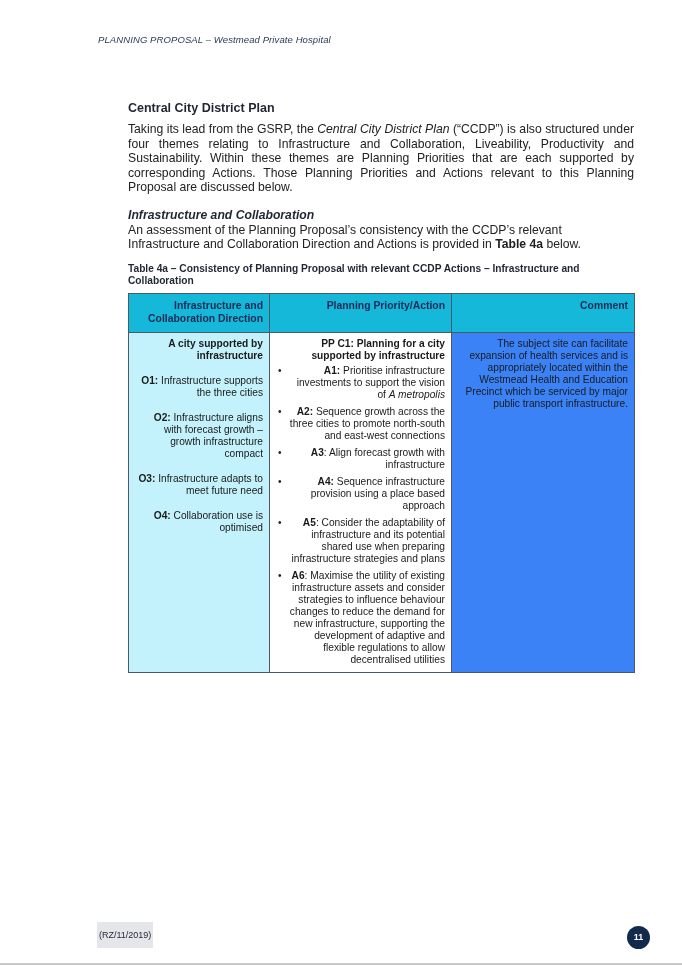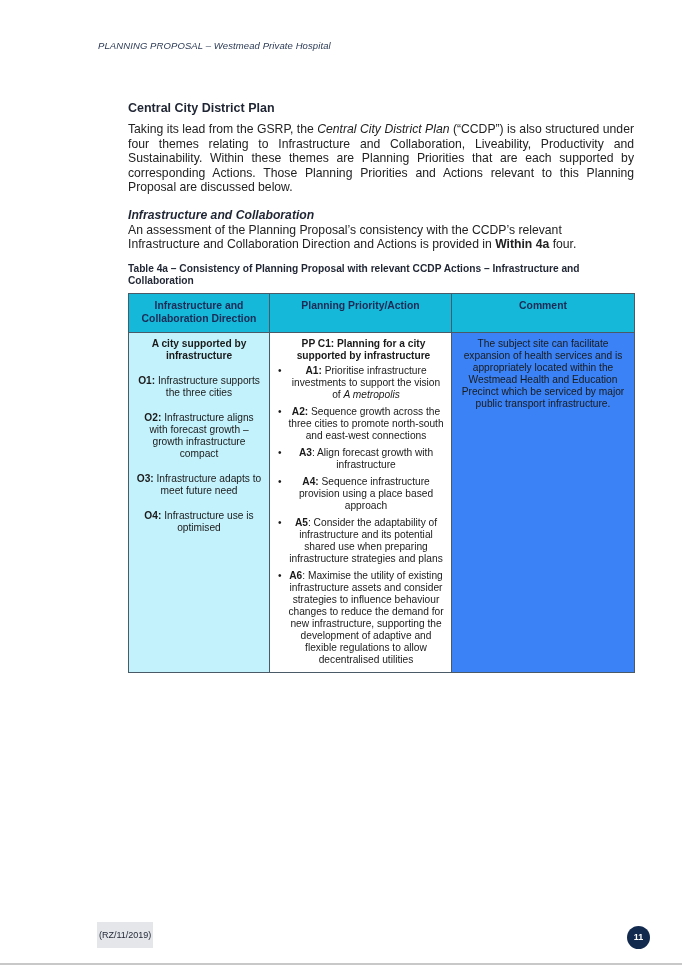--- a/index.html
+++ b/index.html
@@ -1,21 +1,21 @@
 <!DOCTYPE html>
 <html><head>
   <meta charset="utf-8">
   <style>
     html, body { margin: 0; padding: 0; background: #ffffff; }
     body {
       width: 682px; height: 965px; position: relative; overflow: hidden;
       font-family: "Liberation Sans", sans-serif; color: #1a1a1a;
     }
     .running-header {
-      position: absolute; left: 98px; top: 40px;
+      position: absolute; left: 98px; top: 34px;
       font-size: 9.5px; font-style: italic; color: #2b3a55;
       letter-spacing: 0.1px;
     }
     .content { position: absolute; left: 128px; top: 101px; width: 506px; }
     .section-title {
       font-size: 12.5px; font-weight: bold; color: #1f2533; margin: 0 0 7px 0;
     }
     .para {
       font-size: 12.2px; line-height: 14.6px; text-align: justify; margin: 0 0 13px 0; color: #222;
     }
@@ -24,21 +24,21 @@
     }
     .para-tight { margin-bottom: 11px; text-align: left; }
     .table-caption {
       font-size: 10.2px; font-weight: bold; line-height: 12px; margin: 0 0 6px 0; color: #1f2533;
     }
     table.ccdp {
       border-collapse: collapse; width: 506px; table-layout: fixed;
       font-size: 10.2px; line-height: 12px;
     }
     table.ccdp th, table.ccdp td {
-      border: 1px solid #4a5a66; vertical-align: top; text-align: center;
+      border: 1px solid #4a5a66; vertical-align: top; text-align: right;
     }
     table.ccdp th {
       background: #15b8d9; color: #1a2a55; font-weight: bold;
       padding: 5px 6px 7px 6px; font-size: 10.4px; line-height: 13px;
     }
     table.ccdp td { padding: 5px 6px 6px 6px; }
     td.col-direction { background: #c4f2fc; }
     td.col-priority { background: #ffffff; padding-left: 5px; }
     td.col-comment { background: #3b82f6; text-align: justify; }
     .dir-title { font-weight: bold; margin: 0 0 4px 0; }
@@ -67,21 +67,21 @@
 
 <div class="running-header">PLANNING PROPOSAL – Westmead Private Hospital</div>
 
 <div class="content">
   <h2 class="section-title">Central City District Plan</h2>
 
 
   <p class="para"><span>Taking its lead from the GSRP, the </span><i>Central City District Plan</i><span> (“CCDP”) is also structured under four themes relating to Infrastructure and Collaboration, Liveability, Productivity and Sustainability. Within these themes are Planning Priorities that are each supported by corresponding Actions. Those Planning Priorities and Actions relevant to this Planning Proposal are discussed below.</span></p>
 
   <h3 class="sub-heading">Infrastructure and Collaboration</h3>
-  <p class="para para-tight"><span>An assessment of the Planning Proposal’s consistency with the CCDP’s relevant Infrastructure and Collaboration Direction and Actions is provided in </span><b>Within 4a</b><span> four.</span></p>
+  <p class="para para-tight"><span>An assessment of the Planning Proposal’s consistency with the CCDP’s relevant Infrastructure and Collaboration Direction and Actions is provided in </span><b>Table 4a</b><span> below.</span></p>
 
   <p class="table-caption">Table 4a – Consistency of Planning Proposal with relevant CCDP Actions – Infrastructure and Collaboration</p>
 
   <table class="ccdp">
     <colgroup>
       <col style="width:141px">
       <col style="width:182px">
       <col style="width:183px">
     </colgroup>
     <thead>
@@ -91,21 +91,21 @@
         <th>Comment</th>
       </tr>
     </thead>
     <tbody>
       <tr style="height:336px;">
         <td class="col-direction">
           <p class="dir-title">A city supported by infrastructure</p>
           <p class="dir-item"><b>O1:</b><span> Infrastructure supports the three cities</span></p>
           <p class="dir-item"><b>O2:</b><span> Infrastructure aligns with forecast growth – growth infrastructure compact</span></p>
           <p class="dir-item"><b>O3:</b><span> Infrastructure adapts to meet future need</span></p>
-          <p class="dir-item"><b>O4:</b><span> Infrastructure use is optimised</span></p>
+          <p class="dir-item"><b>O4:</b><span> Collaboration use is optimised</span></p>
         </td>
         <td class="col-priority">
           <p class="pp-title">PP C1: Planning for a city supported by infrastructure</p>
           <ul class="actions">
             <li><span class="bullet">•</span><b>A1:</b><span> Prioritise infrastructure investments to support the vision of </span><i>A metropolis</i></li>
             <li><span class="bullet">•</span><b>A2:</b><span> Sequence growth across the three cities to promote north-south and east-west connections</span></li>
             <li><span class="bullet">•</span><b>A3</b><span>: Align forecast growth with infrastructure</span></li>
             <li><span class="bullet">•</span><b>A4:</b><span> Sequence infrastructure provision using a place based approach</span></li>
             <li><span class="bullet">•</span><b>A5</b><span>: Consider the adaptability of infrastructure and its potential shared use when preparing infrastructure strategies and plans</span></li>
             <li style="margin-bottom:0"><span class="bullet">•</span><b>A6</b><span>: Maximise the utility of existing infrastructure assets and consider strategies to influence behaviour changes to reduce the demand for new infrastructure, supporting the development of adaptive and flexible regulations to allow decentralised utilities</span></li>

